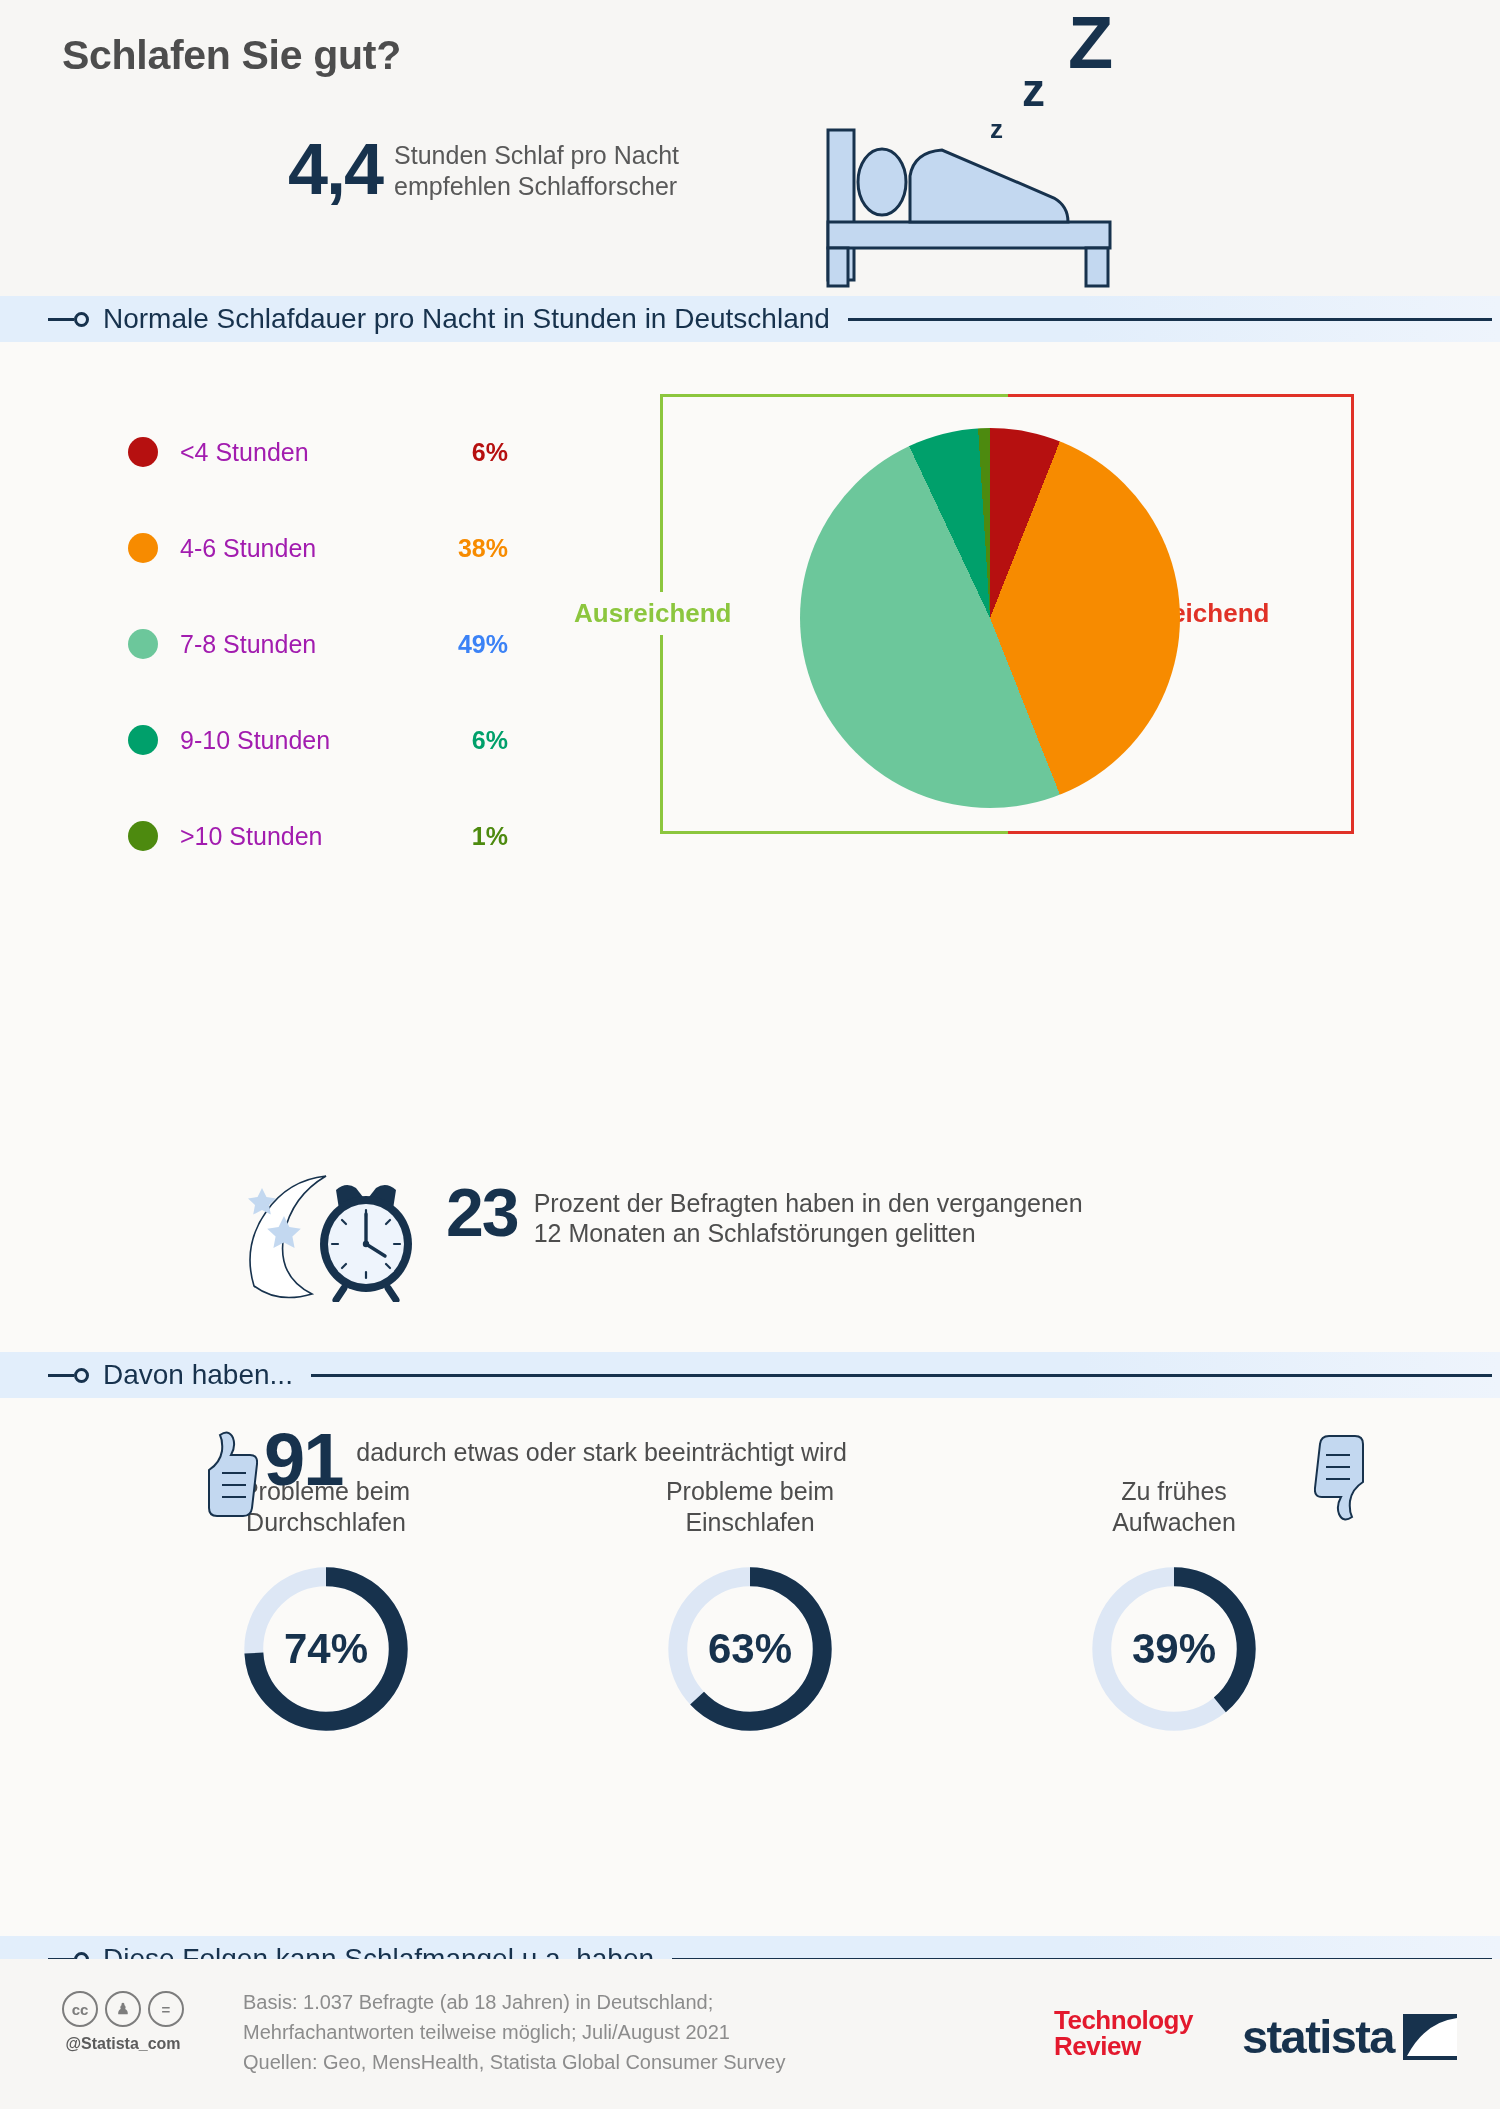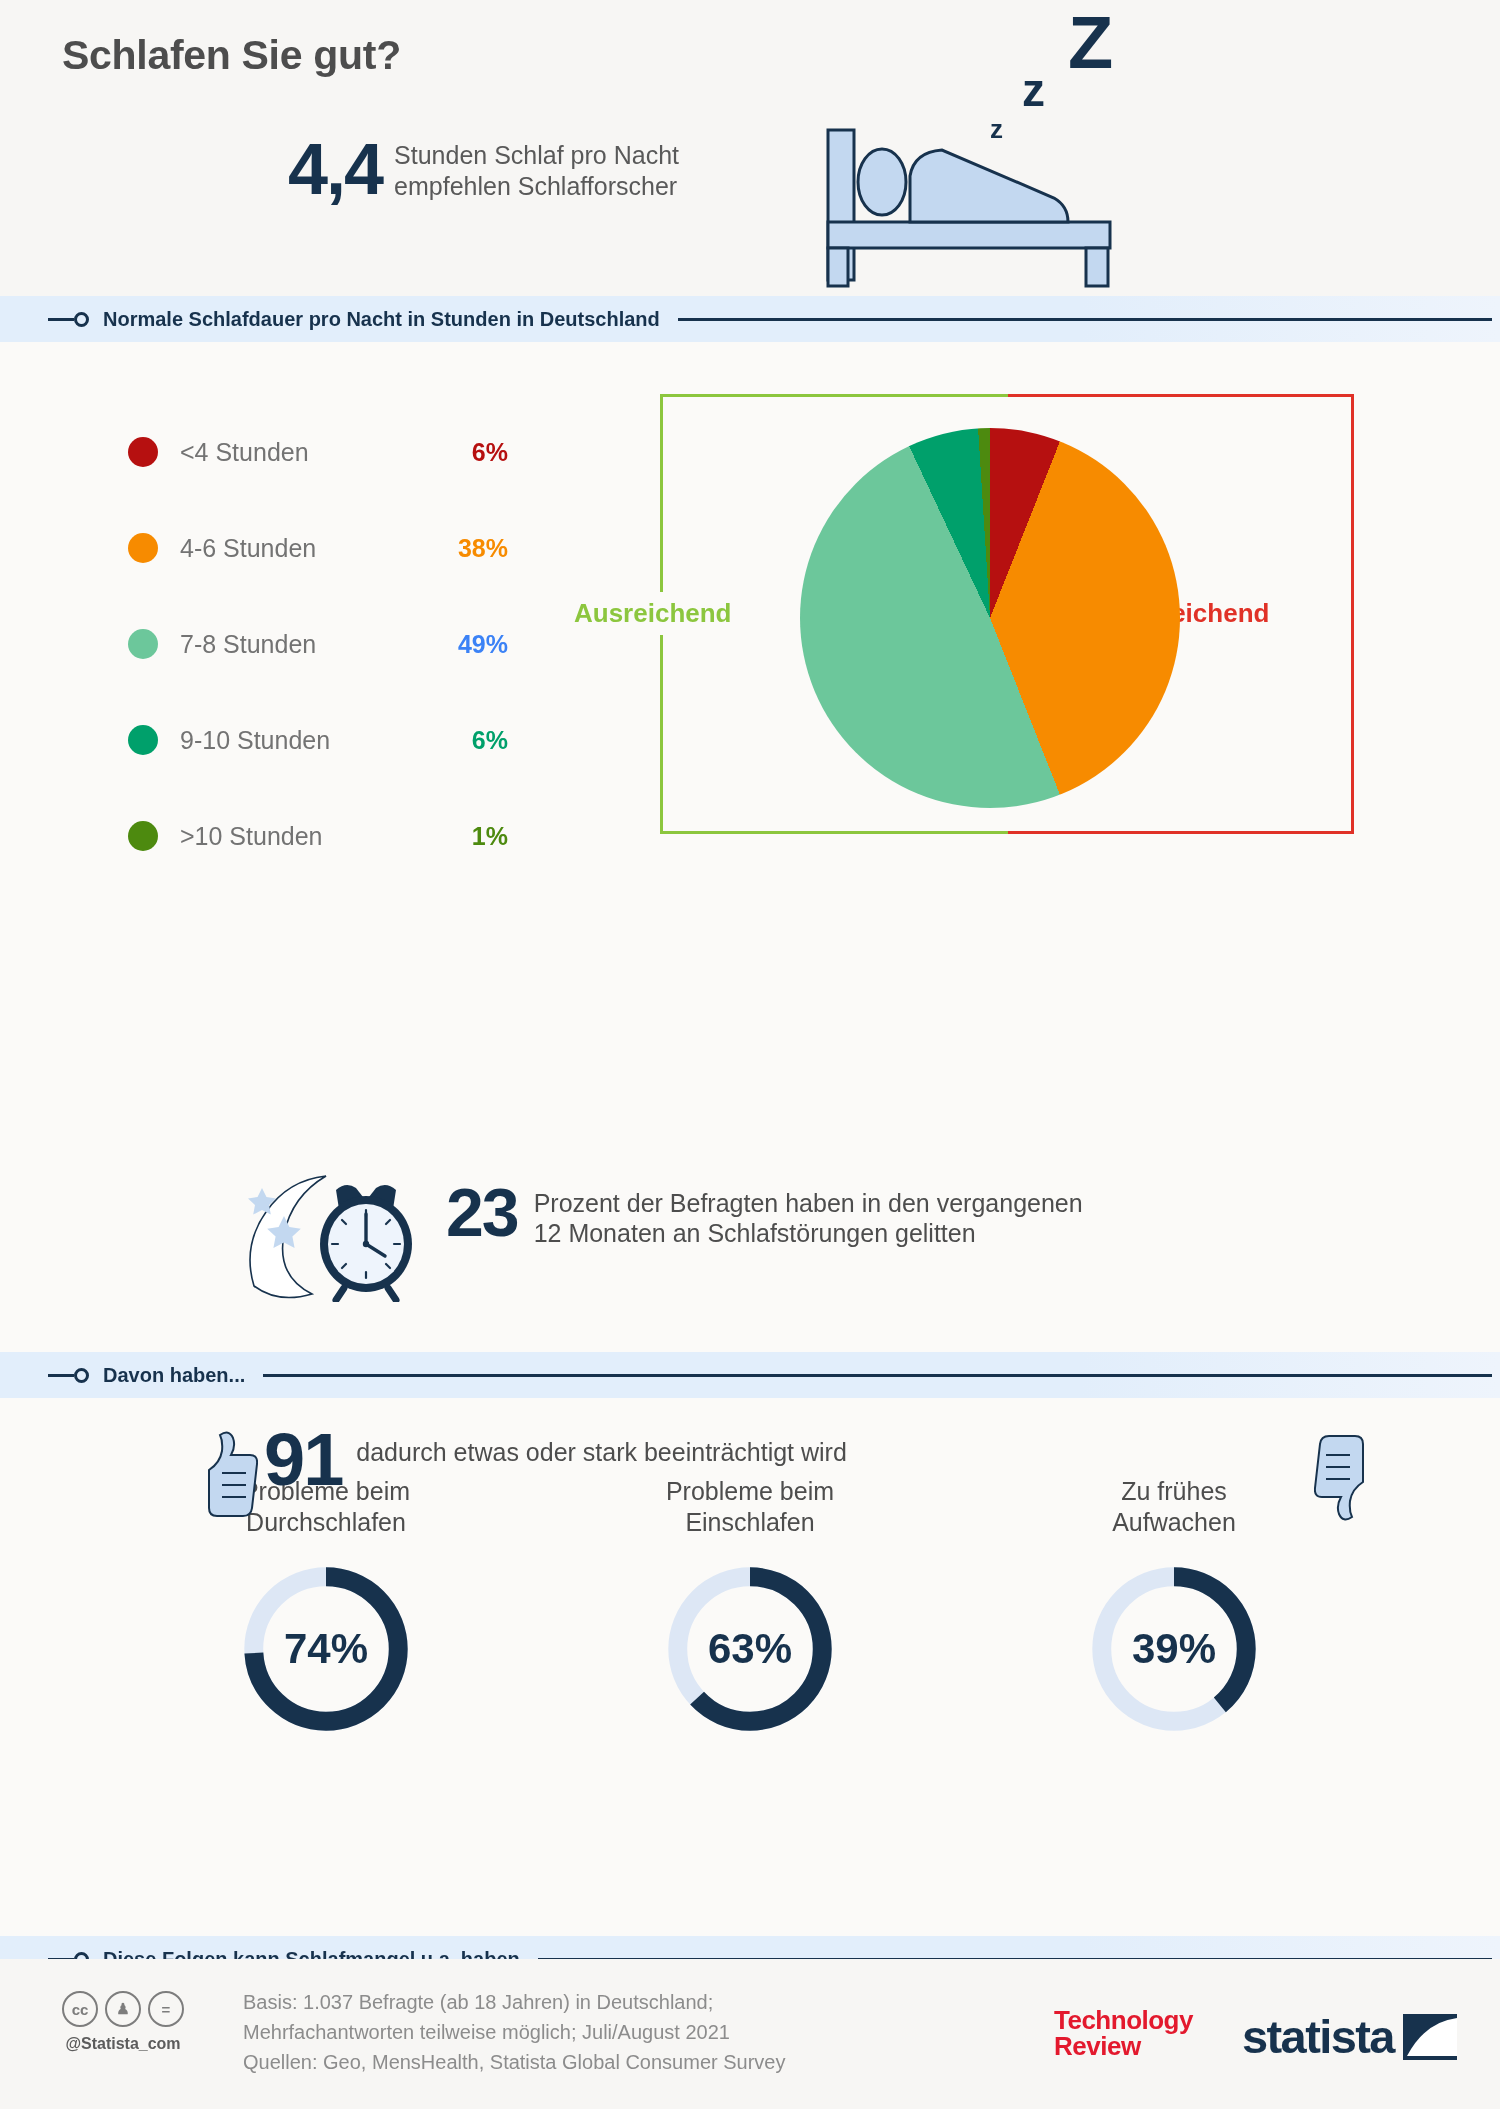--- a/index.html
+++ b/index.html
@@ -74,22 +74,22 @@
     align-items: center;
   }
   .sb-dash {
     width: 26px; height: 3px; background: #17324d; margin-left: 48px;
   }
   .sb-ring {
     width: 15px; height: 15px; border: 3px solid #17324d; border-radius: 50%;
   }
   .sb-label {
     margin-left: 14px;
-    font-size: 20px;
-    font-weight: bold;
+    font-size: 28px;
+    font-weight: normal;
     color: #17324d;
     white-space: nowrap;
   }
   .sb-rule {
     flex: 1; height: 3px; background: #17324d; margin-left: 18px; margin-right: 8px;
   }
 
   
   .panel { position: relative; background: #fbfaf8; }
 
@@ -104,21 +104,21 @@
     display: flex;
     align-items: center;
     height: 96px;
   }
   .lg-dot {
     width: 30px; height: 30px; border-radius: 50%; flex: none;
   }
   .lg-label {
     margin-left: 22px;
     font-size: 25px;
-    color: #737373;
+    color: #a21caf;
     white-space: nowrap;
   }
   .lg-pct {
     position: absolute;
     right: 0;
     font-size: 25px;
     font-weight: bold;
   }
   .lg-rowwrap { position: relative; }
 

